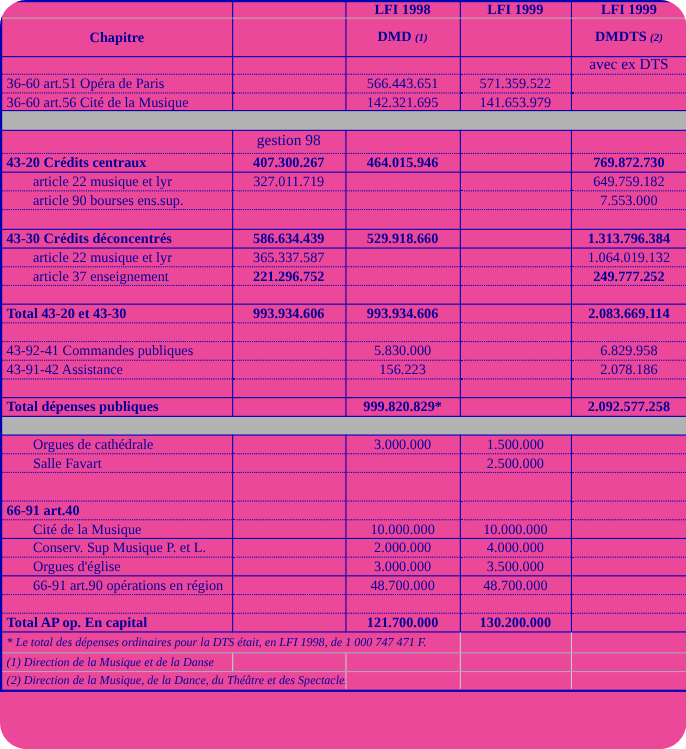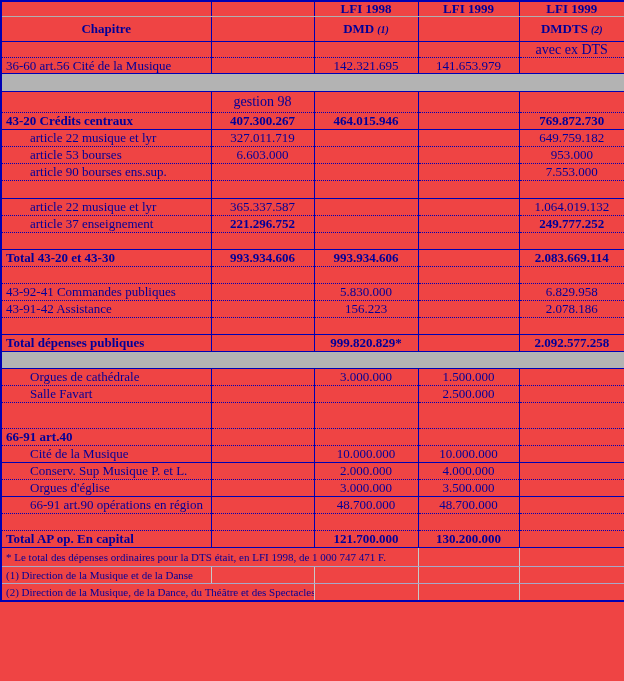--- a/index.html
+++ b/index.html
@@ -4,21 +4,21 @@
 <style>
   :root{
     --text:#000099;
     --border:#0000b3;
     --grayband:#b3b3b3;
     --hdiv:#b0b0b0;
     --fngrid:#c8c8c8;
     --fnline:#a8a8c8;
   }
   html,body{margin:0;padding:0;background:#ffffff;}
-  .page{width:624px;height:681px;overflow:hidden;background:#ef4444;}
+  .page{width:624px;height:681px;overflow:hidden;background:#ec4899;border-radius:24px;}
   table.budget{
     border-collapse:collapse;
     table-layout:fixed;
     width:624px;
     font-family:"Liberation Serif","DejaVu Serif",serif;
     color:var(--text);
     border:2px solid var(--border);
   }
   td{
     border-left:1px solid var(--border);
@@ -31,33 +31,34 @@
     vertical-align:middle;
   }
   tr{height:17px;}
   .v{text-align:center;}
   .b{font-weight:bold;}
   .label{text-align:left;padding-left:4px;}
   .ind{padding-left:28px;margin-top:28px;}
   .sm{font-size:14px;}
   .sup{font-style:italic;font-size:10px;font-weight:bold;margin-left:3px;}
   tr.r1{height:14px;}  tr.r1 td{border-bottom:1.5px solid var(--hdiv);}
-  tr.r2{height:25px;}  tr.r2 td{border-bottom:1.5px solid var(--border);}
+  tr.r2{height:35px;}  tr.r2 td{border-bottom:1.5px solid var(--border);}
   tr.r3{height:16px;}  tr.r3 td{border-bottom:1px dotted var(--border);}
   tr.bb-dot td{border-bottom:1px dotted var(--border);}
   tr.bb-solid td{border-bottom:1.5px solid var(--border);}
   tr.gray-row td{
     background:var(--grayband);
     border-left:none;border-right:none;
     border-bottom:1px solid var(--border);
   }
   tr.fn td{
     border-left:1px solid var(--fngrid);
     border-right:1px solid var(--fngrid);
     border-bottom:1px solid var(--fnline);
+    font-style:italic;
     font-size:11px;
     text-align:left;
     padding-left:4px;
   }
 </style>
 </head>
 <body>
 
 <div class="page">
   <table class="budget">
@@ -85,20 +86,27 @@
       </tr>
       <tr class="r3">
         <td></td>
         <td></td>
         <td></td>
         <td></td>
         <td class="v sm">avec ex DTS</td>
       </tr>
     </thead>
     <tbody id="rows-container">
+        <tr class="bb-dot" style="height: 17px;">
+          <td class="label">36-60 art.51 Opéra de Paris</td>
+          <td class="v"></td>
+          <td class="v">566.443.651</td>
+          <td class="v">571.359.522</td>
+          <td class="v"></td>
+        </tr>
         <tr class="bb-solid" style="height: 16px;">
           <td class="label">36-60 art.56 Cité de la Musique</td>
           <td class="v"></td>
           <td class="v">142.321.695</td>
           <td class="v">141.653.979</td>
           <td class="v"></td>
         </tr>
         <tr class="gray-row" style="height: 18px;">
           <td colspan="5"></td>
         </tr>
@@ -117,39 +125,39 @@
           <td class="v b">769.872.730</td>
         </tr>
         <tr class="bb-dot" style="height: 17px;">
           <td class="label ind">article 22 musique et lyr</td>
           <td class="v">327.011.719</td>
           <td class="v"></td>
           <td class="v"></td>
           <td class="v">649.759.182</td>
         </tr>
         <tr class="bb-dot" style="height: 17px;">
-          <td class="label ind">article 53 bourses</td>
-          <td class="v">6.603.000</td>
-          <td class="v"></td>
-          <td class="v"></td>
-          <td class="v">953.000</td>
-        </tr>
-        <tr class="bb-dot" style="height: 17px;">
           <td class="label ind">article 90 bourses ens.sup.</td>
           <td class="v"></td>
           <td class="v"></td>
           <td class="v"></td>
           <td class="v">7.553.000</td>
         </tr>
         <tr class="bb-solid" style="height: 18px;">
           <td class="label"></td>
           <td class="v"></td>
           <td class="v"></td>
           <td class="v"></td>
           <td class="v"></td>
+        </tr>
+        <tr class="bb-solid" style="height: 17px;">
+          <td class="label b">43-30 Crédits déconcentrés</td>
+          <td class="v b">586.634.439</td>
+          <td class="v b">529.918.660</td>
+          <td class="v b"></td>
+          <td class="v b">1.313.796.384</td>
         </tr>
         <tr class="bb-dot" style="height: 17px;">
           <td class="label ind">article 22 musique et lyr</td>
           <td class="v">365.337.587</td>
           <td class="v"></td>
           <td class="v"></td>
           <td class="v">1.064.019.132</td>
         </tr>
         <tr class="bb-dot" style="height: 17px;">
           <td class="label ind">article 37 enseignement</td>

